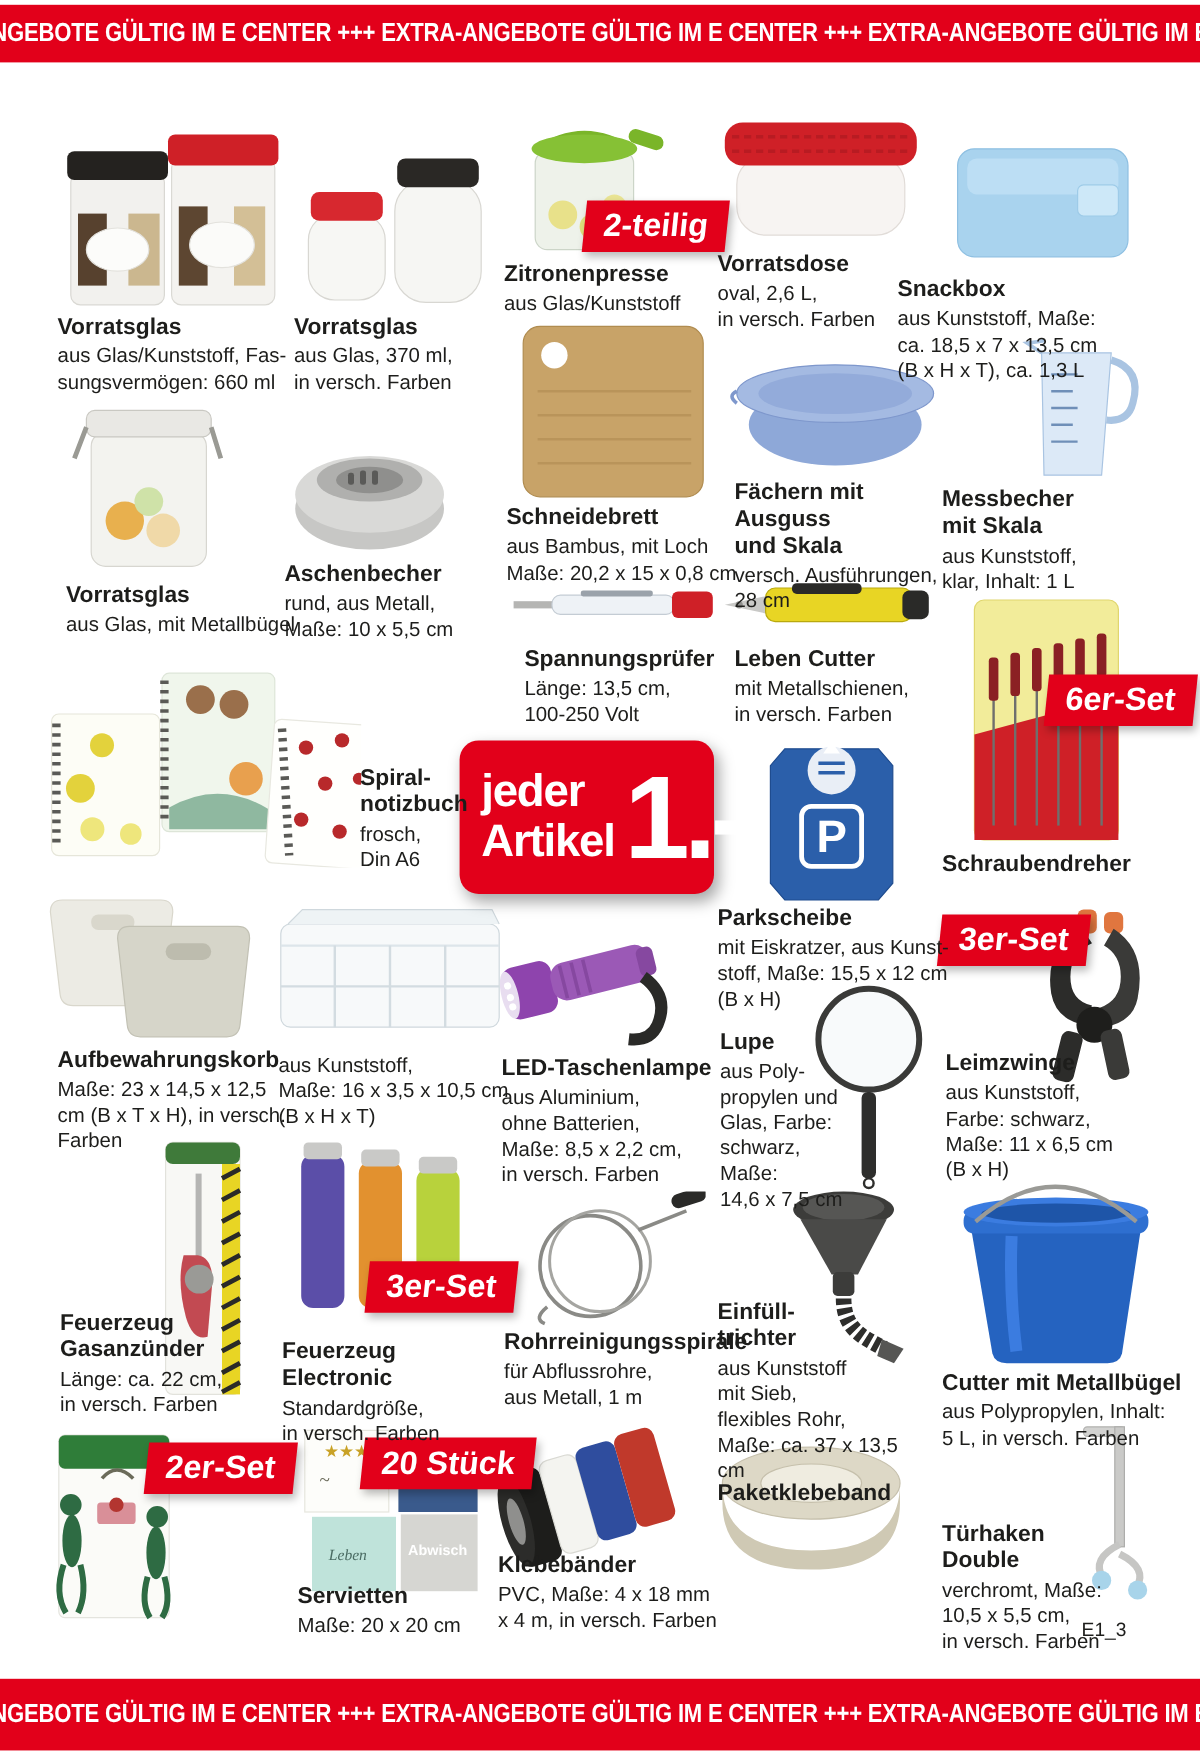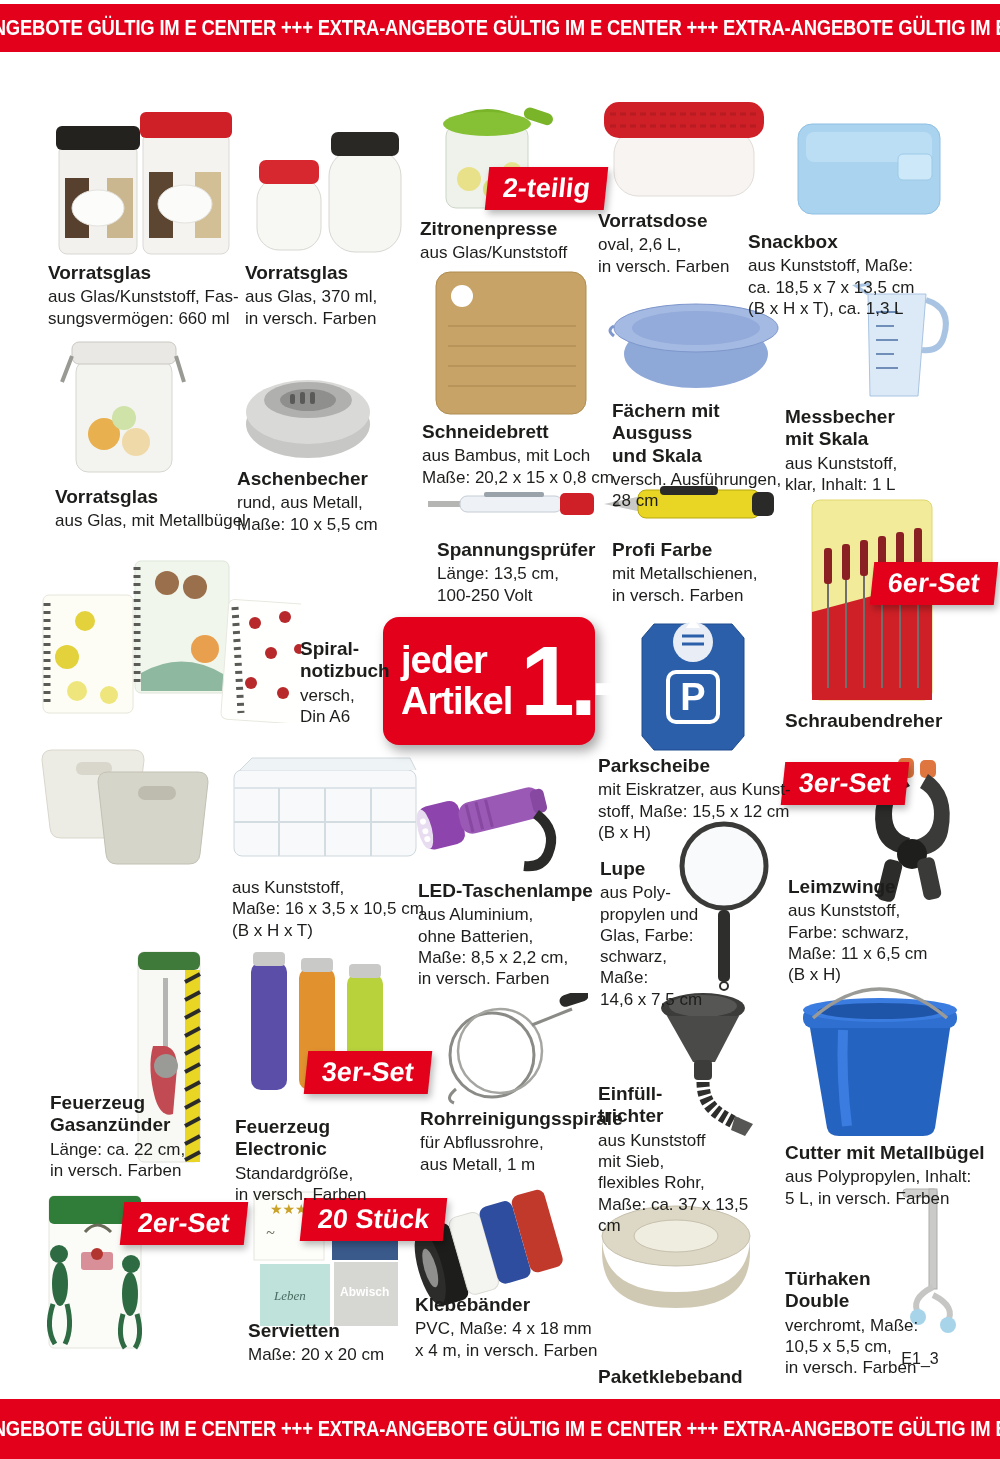--- a/index.html
+++ b/index.html
@@ -454,38 +454,44 @@
 mit Skala</div>
       <div class="pdesc">aus Kunststoff,
 klar, Inhalt: 1 L</div>
     </div>
   <div class="ptext" style="left:437px;top:539px;width:175px">
       <div class="pname">Spannungsprüfer</div>
       <div class="pdesc">Länge: 13,5 cm,
 100-250 Volt</div>
     </div>
   <div class="ptext" style="left:612px;top:539px;width:180px">
-      <div class="pname">Profi Farbe</div>
+      <div class="pname">Leben Cutter</div>
       <div class="pdesc">mit Metallschienen,
 in versch. Farben</div>
     </div>
   <div class="ptext" style="left:785px;top:710px;width:205px">
       <div class="pname">Schraubendreher</div>
     </div>
   <div class="ptext" style="left:300px;top:638px;width:100px">
       <div class="pname">Spiral-
 notizbuch</div>
-      <div class="pdesc">versch,
+      <div class="pdesc">frosch,
 Din A6</div>
     </div>
   <div class="ptext" style="left:598px;top:755px;width:195px">
       <div class="pname">Parkscheibe</div>
       <div class="pdesc">mit Eiskratzer, aus Kunst-
 stoff, Maße: 15,5 x 12 cm
 (B x H)</div>
+    </div>
+  <div class="ptext" style="left:48px;top:873px;width:195px">
+      <div class="pname">Aufbewahrungskorb</div>
+      <div class="pdesc">Maße: 23 x 14,5 x 12,5
+cm (B x T x H), in versch.
+Farben</div>
     </div>
   <div class="ptext" style="left:232px;top:875px;width:205px">
       <div class="pdesc">aus Kunststoff,
 Maße: 16 x 3,5 x 10,5 cm
 (B x H x T)</div>
     </div>
   <div class="ptext" style="left:418px;top:880px;width:185px">
       <div class="pname">LED-Taschenlampe</div>
       <div class="pdesc">aus Aluminium,
 ohne Batterien,
@@ -538,21 +544,21 @@
     </div>
   <div class="ptext" style="left:248px;top:1320px;width:170px">
       <div class="pname">Servietten</div>
       <div class="pdesc">Maße: 20 x 20 cm</div>
     </div>
   <div class="ptext" style="left:415px;top:1294px;width:195px">
       <div class="pname">Klebebänder</div>
       <div class="pdesc">PVC, Maße: 4 x 18 mm
 x 4 m, in versch. Farben</div>
     </div>
-  <div class="ptext" style="left:598px;top:1366px;width:180px">
+  <div class="ptext" style="left:598px;top:1234px;width:180px">
       <div class="pname">Paketklebeband</div>
     </div>
   <div class="ptext" style="left:785px;top:1268px;width:170px">
       <div class="pname">Türhaken
 Double</div>
       <div class="pdesc">verchromt, Maße:
 10,5 x 5,5 cm,
 in versch. Farben</div>
     </div>
 

